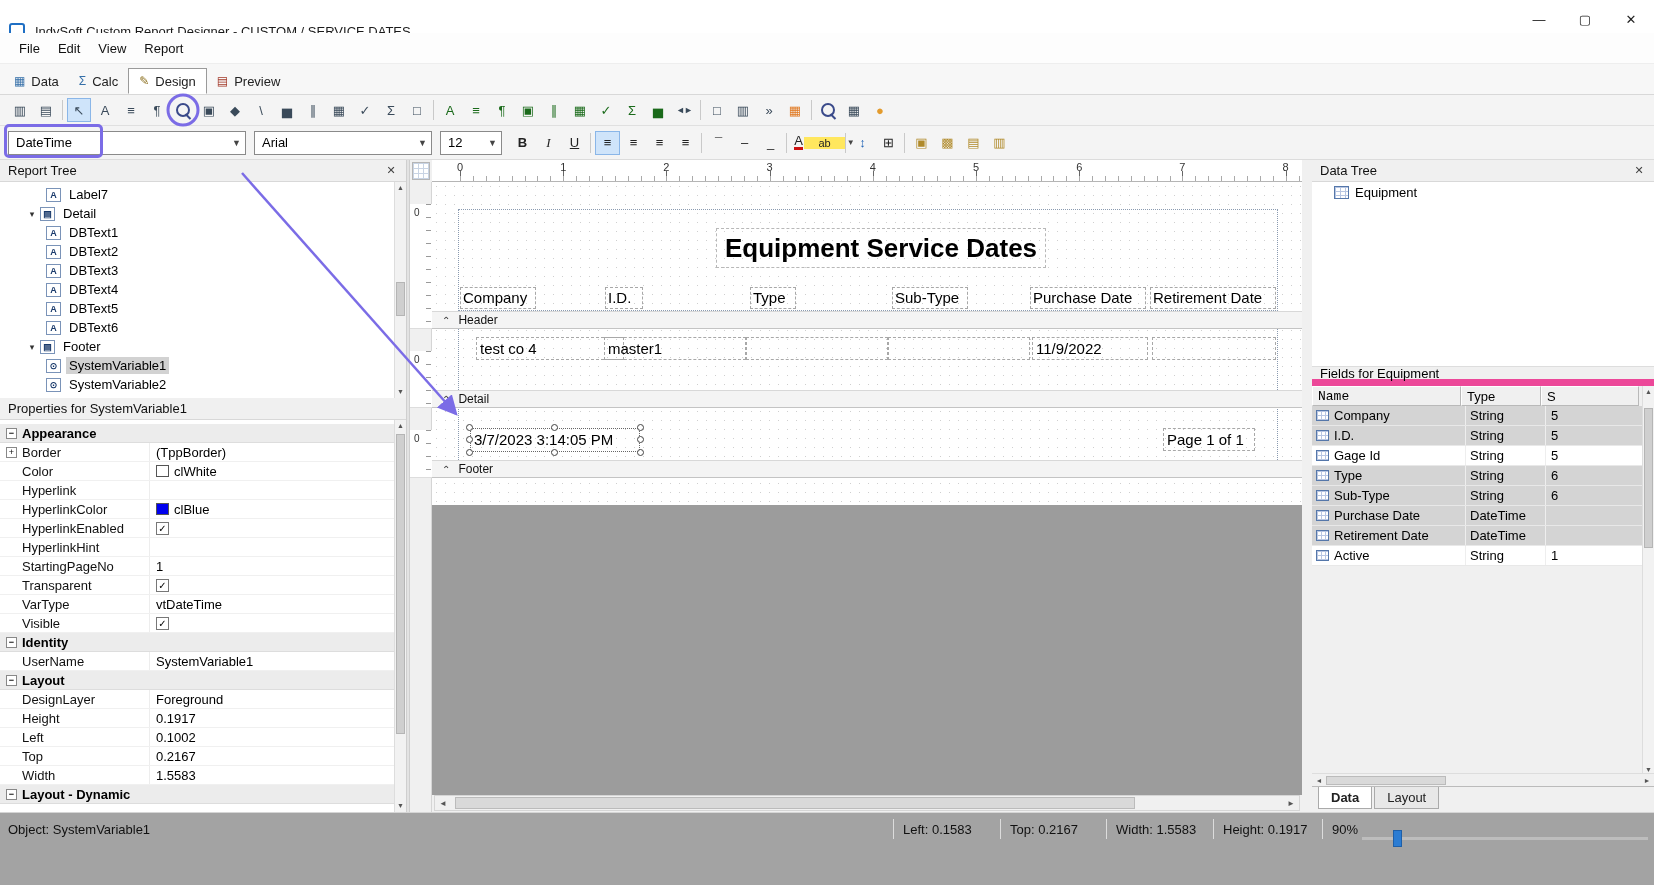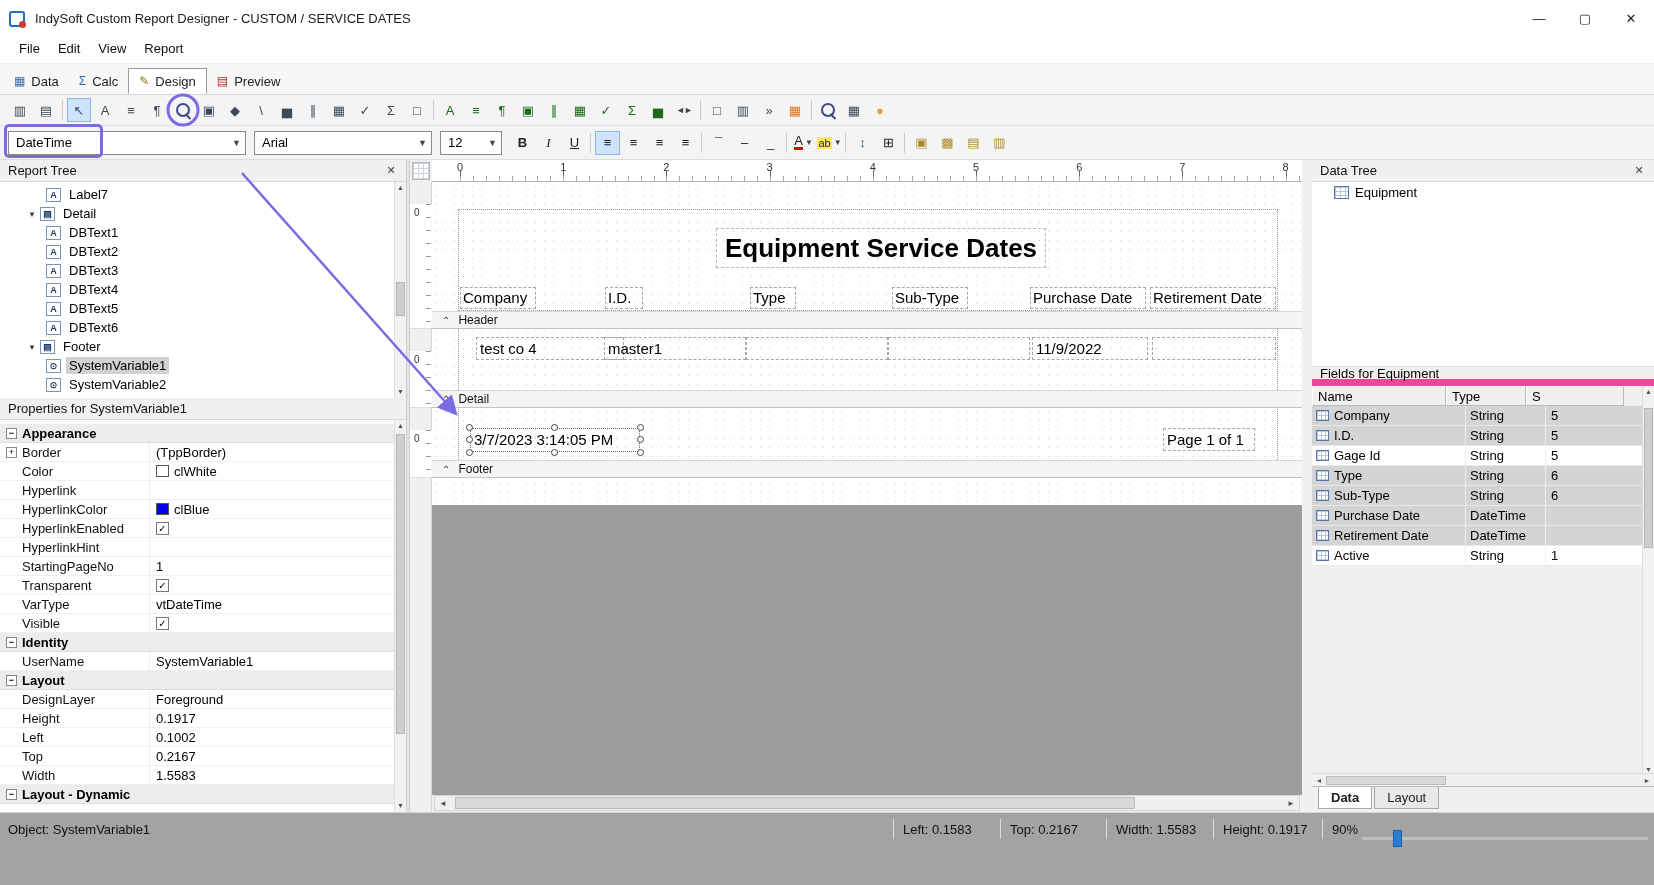--- a/index.html
+++ b/index.html
@@ -1,20 +1,20 @@
 <!DOCTYPE html>
 <html><head>
 <meta charset="utf-8">
 <style>
   *{margin:0;padding:0;box-sizing:border-box}
   html,body{width:1654px;height:885px}
   body{position:relative;font-family:"Liberation Sans",sans-serif;font-size:13px;color:#000;background:#f0f0f0;overflow:hidden}
 
   
-  .titlebar{position:absolute;left:0;top:0;width:100%;height:41px;background:#fff;border-bottom:4px solid #14b8a6;display:flex;align-items:center}
+  .titlebar{position:absolute;left:0;top:0;width:100%;height:41px;background:#fff;border-bottom:2px solid #14b8a6;display:flex;align-items:flex-end}
   .app-icon{width:16px;height:16px;margin:0 10px 0 9px;border:2px solid #1f6fc4;border-radius:3px;position:relative;background:#fff}
   .app-icon::after{content:"";position:absolute;right:-3px;bottom:-3px;width:7px;height:7px;background:#d03a2b;border-radius:50%}
   .title-text{font-size:13px;color:#1a1a1a}
   .win-controls{margin-left:auto;display:flex;height:100%}
   .win-btn{width:46px;height:100%;display:flex;align-items:center;justify-content:center;font-size:13px;color:#222}
 
   
   .menubar{position:absolute;left:0;top:33px;width:100%;height:31px;background:#fdfdfd;border-bottom:1px solid #eee;display:flex;align-items:center;padding-left:10px}
   .menu-item{padding:4px 9px;color:#111}
 
@@ -39,21 +39,21 @@
   .toolbar2{position:absolute;left:0;top:126px;width:100%;height:34px;background:#f4f4f4;border-bottom:1px solid #dcdcdc;display:flex;align-items:center;padding-left:8px}
   .combo{height:24px;background:#fff;border:1px solid #8a8a8a;display:flex;align-items:center;padding-left:7px;margin-right:8px;position:relative}
   .combo .combo-arrow{margin-left:auto;width:17px;text-align:center;font-size:9px;color:#444}
   .comp-combo{width:238px}
   .font-combo{width:178px}
   .size-combo{width:62px}
   .fbtn{width:25px;height:24px;margin-right:1px;display:flex;align-items:center;justify-content:center;font-size:13px;color:#222;border:1px solid transparent;position:relative}
   .fbtn.active{background:#cfe4fa;border:1px solid #8ab6e8}
   .fbtn.b{font-weight:bold}.fbtn.i{font-style:italic;font-family:"Liberation Serif",serif}.fbtn.u span{text-decoration:underline}
   .fbtn .gl.fontcolor{border-bottom:3px solid #cc1111;line-height:12px}
-  .fbtn .gl.highlight{background:#ffe75e;padding:0 1px;font-size:11px}
+  .fbtn .gl.highlight{background:#ffe75e;padding:0 14px;font-size:11px}
   .fbtn .dd{font-size:8px;color:#444;margin-left:2px}
   .fbtn.yellowish{color:#b08a2a}
 
   
   .left-panel{position:absolute;left:0;top:160px;width:406px;height:652px;background:#f0f0f0}
   .panel-header{height:22px;background:#f0f0f0;border-bottom:1px solid #d8d8d8;display:flex;align-items:center;padding:0 8px;color:#111}
   .panel-close{margin-left:auto;font-size:11px;color:#444;width:14px;text-align:center}
   .vsplit{position:absolute;top:160px;width:4px;height:652px;background:#e3e3e3;border-left:1px solid #cfcfcf;border-right:1px solid #cfcfcf}
 
   
@@ -605,21 +605,21 @@
     <span class="panel-close">✕</span>
   </div>
   <div class="dt-list" id="dt-list">
       <div class="dtree-row">
         <span class="grid-ic"></span>
         <span>Equipment</span>
       </div>
     </div>
   <div class="fields-title">Fields for Equipment</div>
   <div class="fg-head" id="fg-head">
-      <div class="fg-hcell" style="width: 134px;">Name</div>
+      <div class="fg-hcell" style="width: 149px; font-family: Liberation Mono, monospace;">Name</div>
       <div class="fg-hcell" style="width: 80px;">Type</div>
       <div class="fg-hcell" style="width: 98px;">S</div>
     </div>
   <div class="fg-rows" id="fields-rows">
       <div class="fg-row sel">
         <div class="fg-c1">
           <span class="field-ic"></span>
           <span>Company</span>
         </div>
         <div class="fg-c2">String</div>

